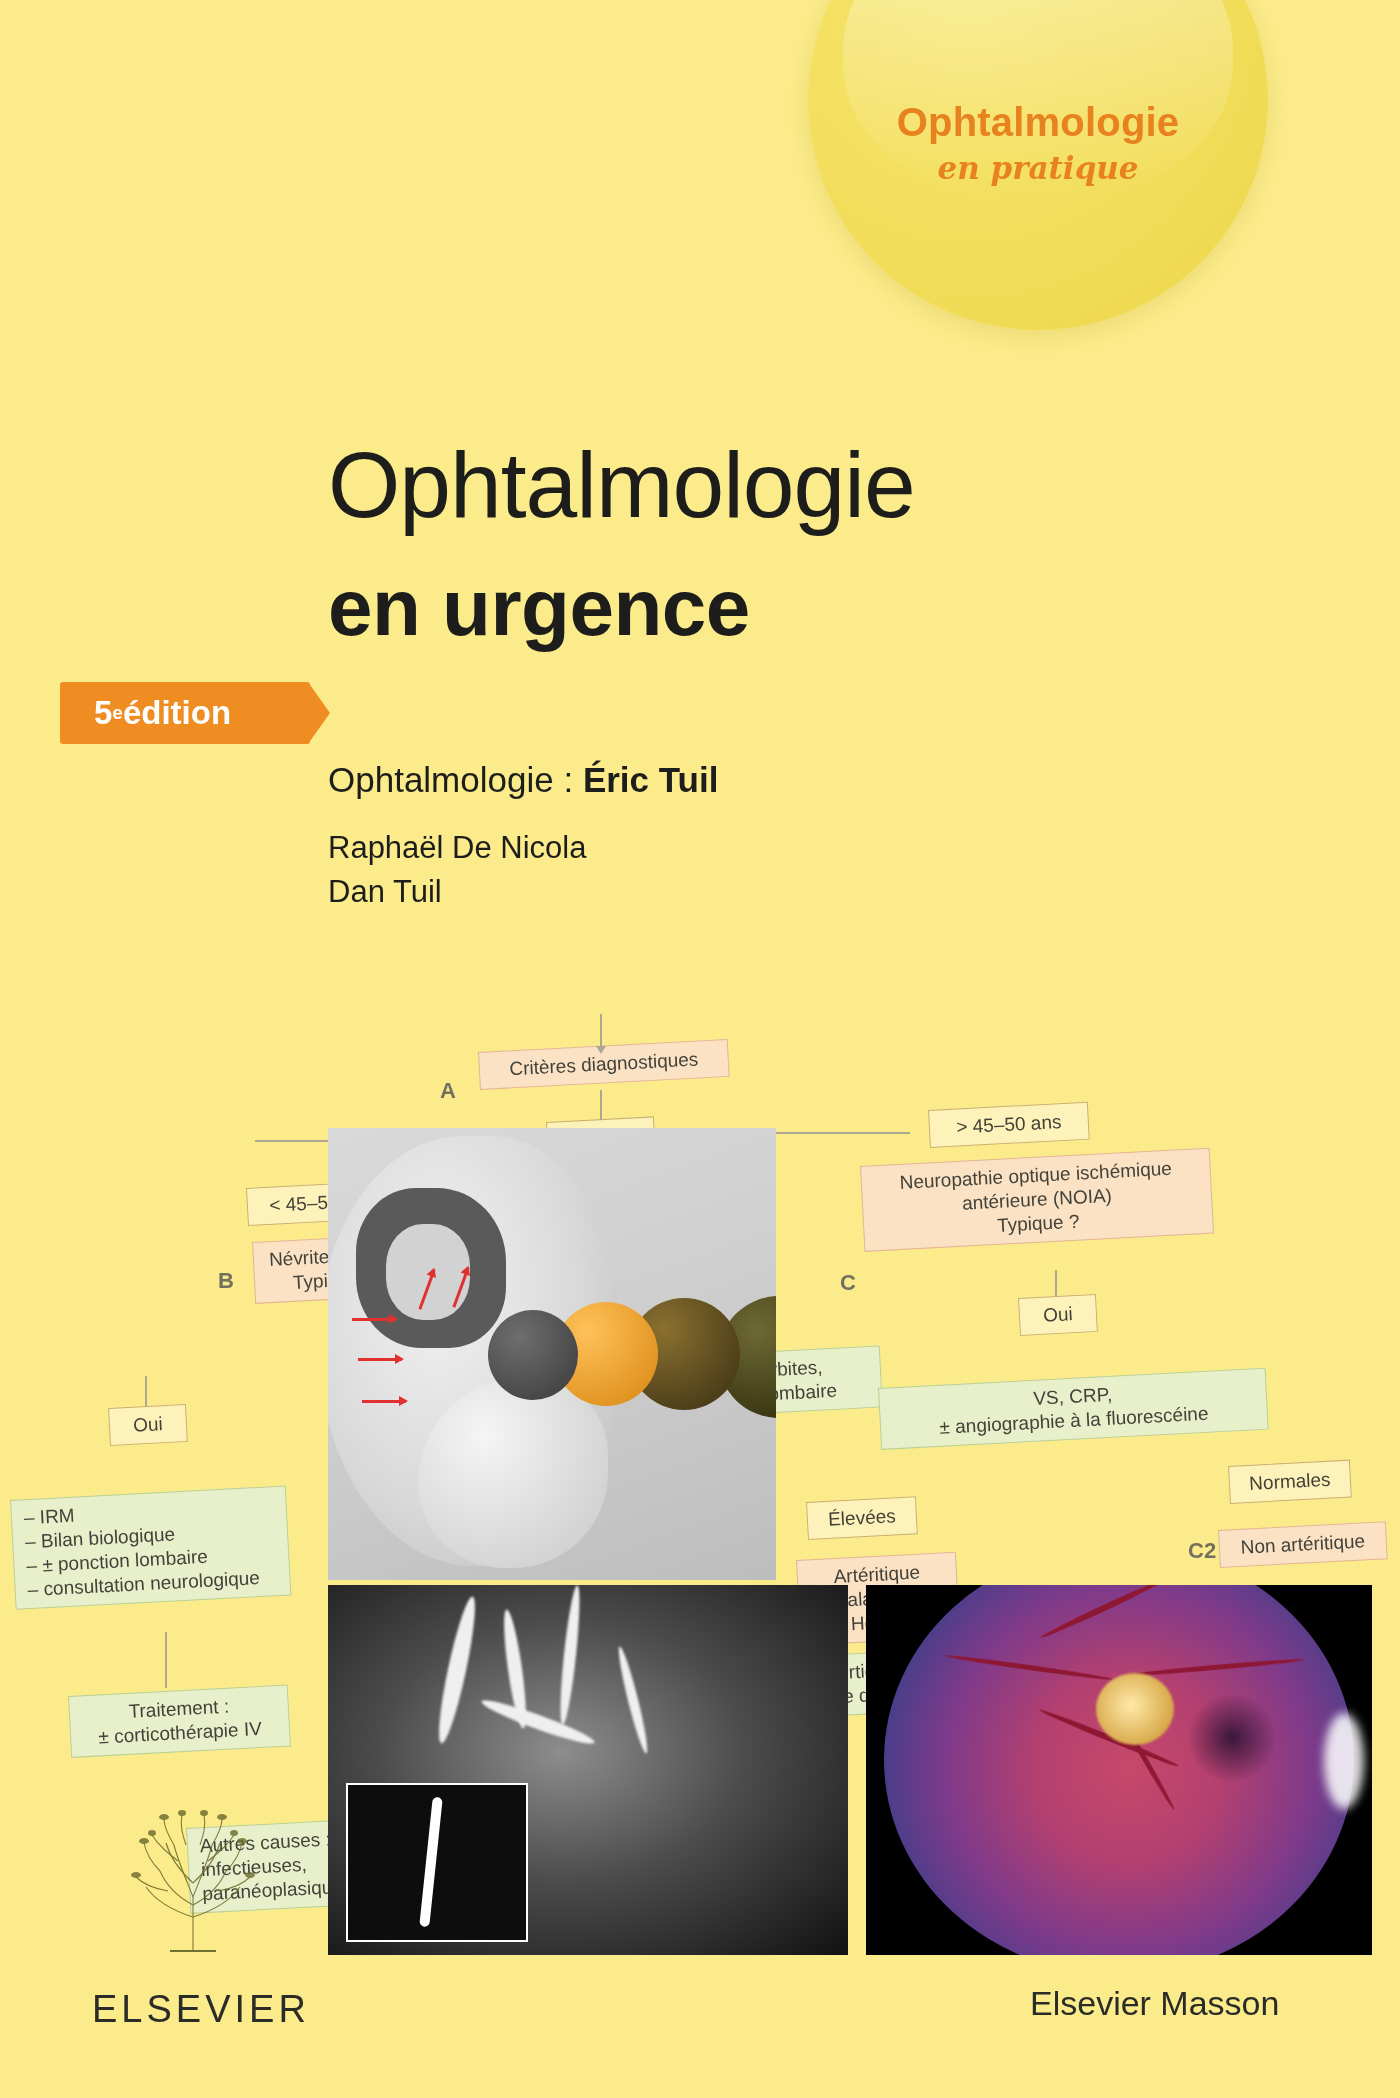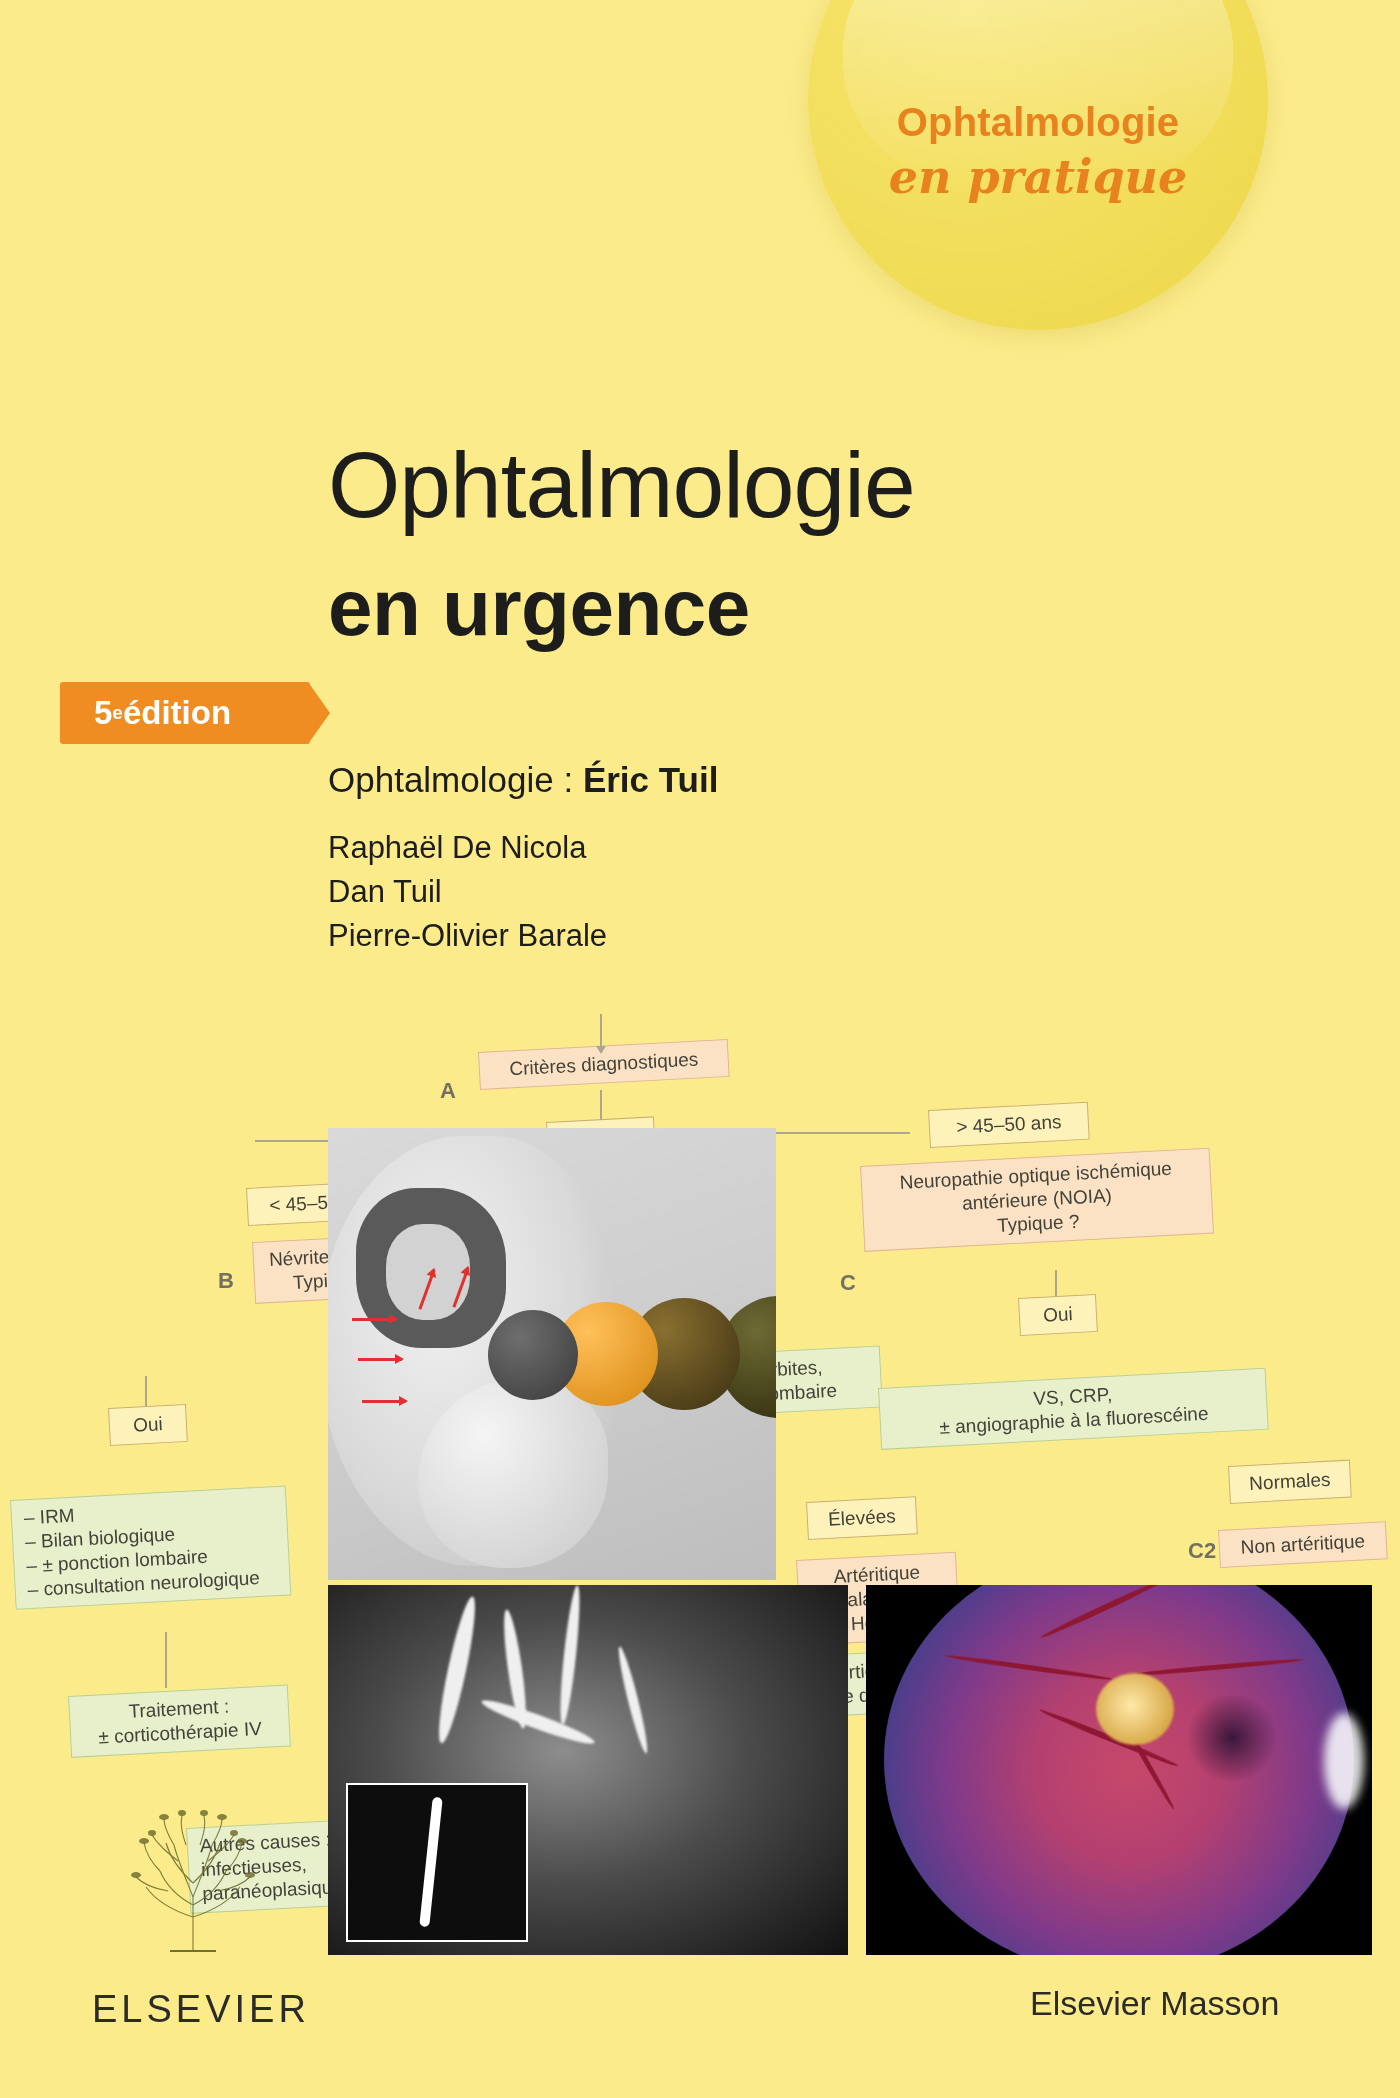--- a/index.html
+++ b/index.html
@@ -30,21 +30,21 @@
   .series-line1{
     position:absolute;left:808px;top:100px;width:460px;
     text-align:center;
     font-size:40px;font-weight:700;color:#e8821e;letter-spacing:.2px;
   }
   .series-line2{
     position:absolute;left:808px;top:150px;width:460px;
     text-align:center;
     font-family:"DejaVu Serif", serif;
     font-style:italic;font-weight:700;
-    font-size:46px;color:#e8821e;
+    font-size:31px;color:#e8821e;
   }
 
   
   .title-1{
     position:absolute;left:328px;top:432px;
     font-size:93px;font-weight:400;color:#1d1d1b;
     letter-spacing:-1px;
   }
   .title-2{
     position:absolute;left:328px;top:562px;
@@ -238,21 +238,20 @@
       <sup>e</sup>
       <span> édition</span>
   </div>
 
   <div class="coord">
     <span>Ophtalmologie : </span><b>Éric Tuil</b>
   </div>
   <div class="authors">
     <div>Raphaël De Nicola</div>
     <div>Dan Tuil</div>
-    <div>Pierre-Olivier Barale</div>
   </div>
 
   <div class="algo">
 
     <div class="letter" style="left:440px;top:58px;">A</div>
     <div class="box peach" style="left:478px;top:32px;width:250px;transform:rotate(-3deg);">Critères diagnostiques</div>
 
     <div class="arrow v" style="left:600px;top:-6px;height:36px;"></div>
     <div class="arrowhead" style="left:596px;top:26px;"></div>
 

